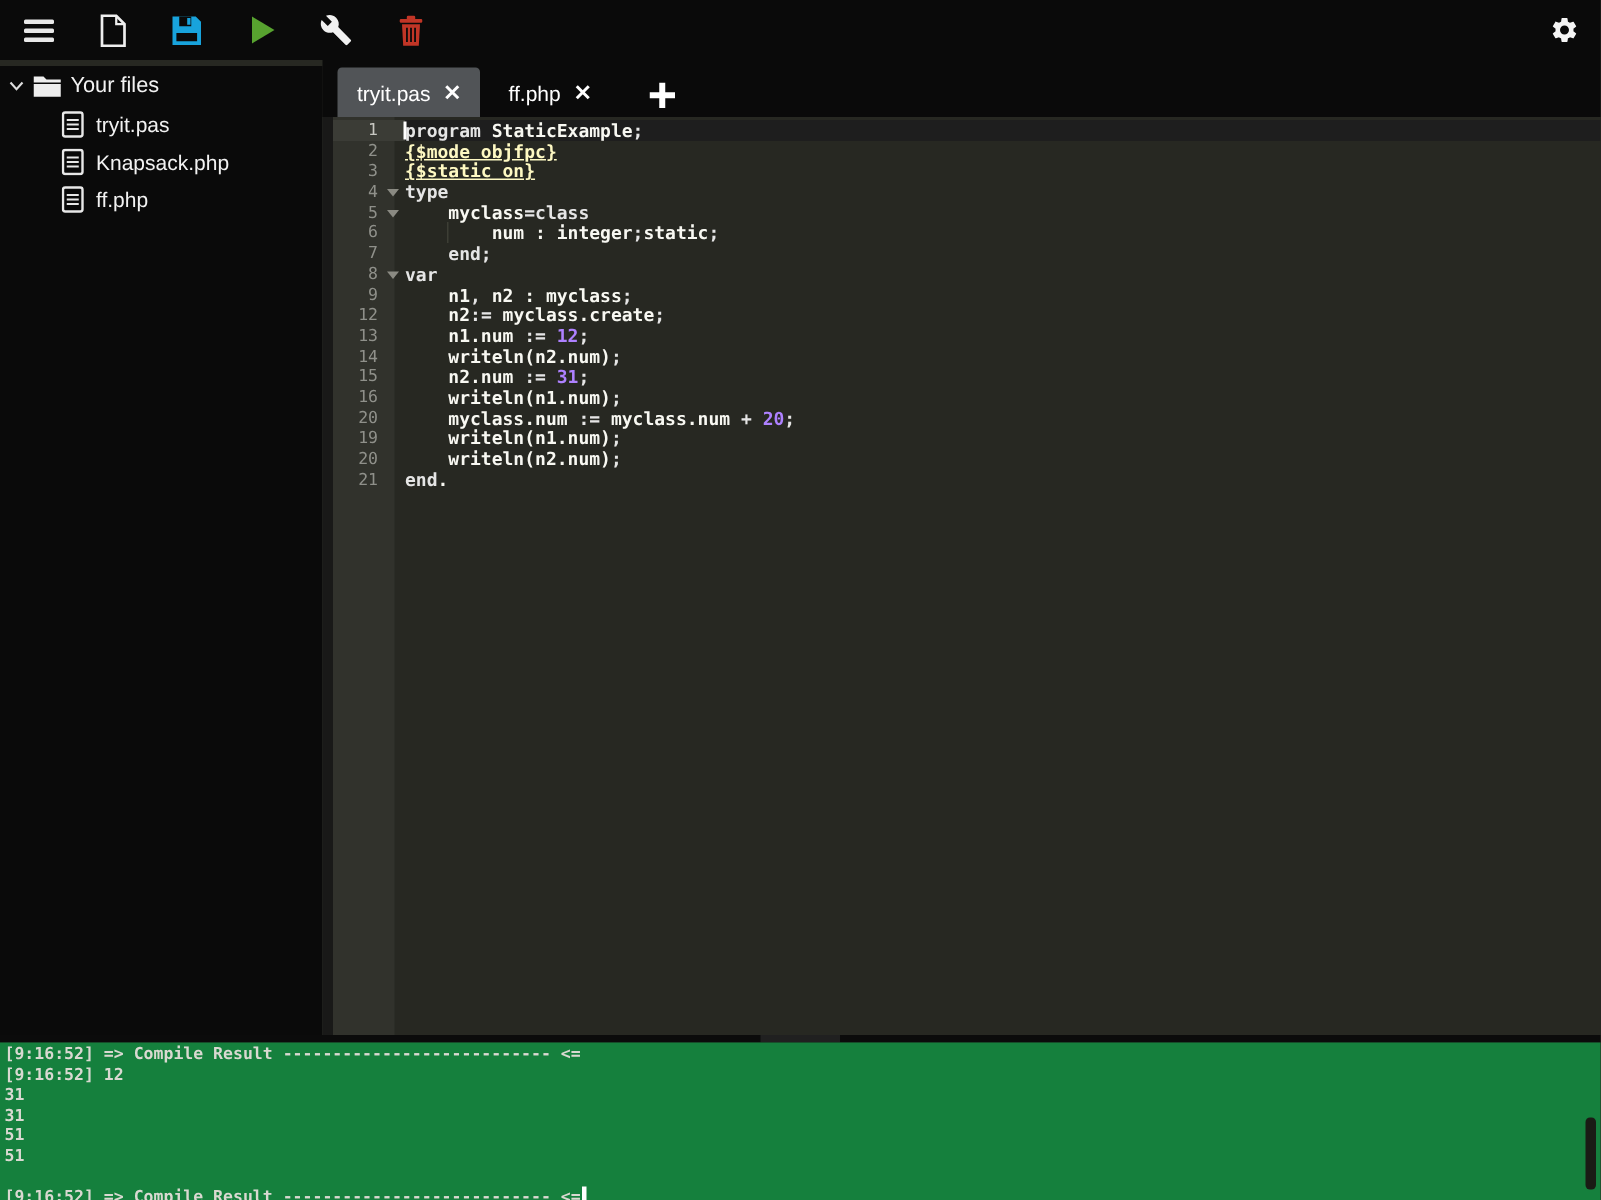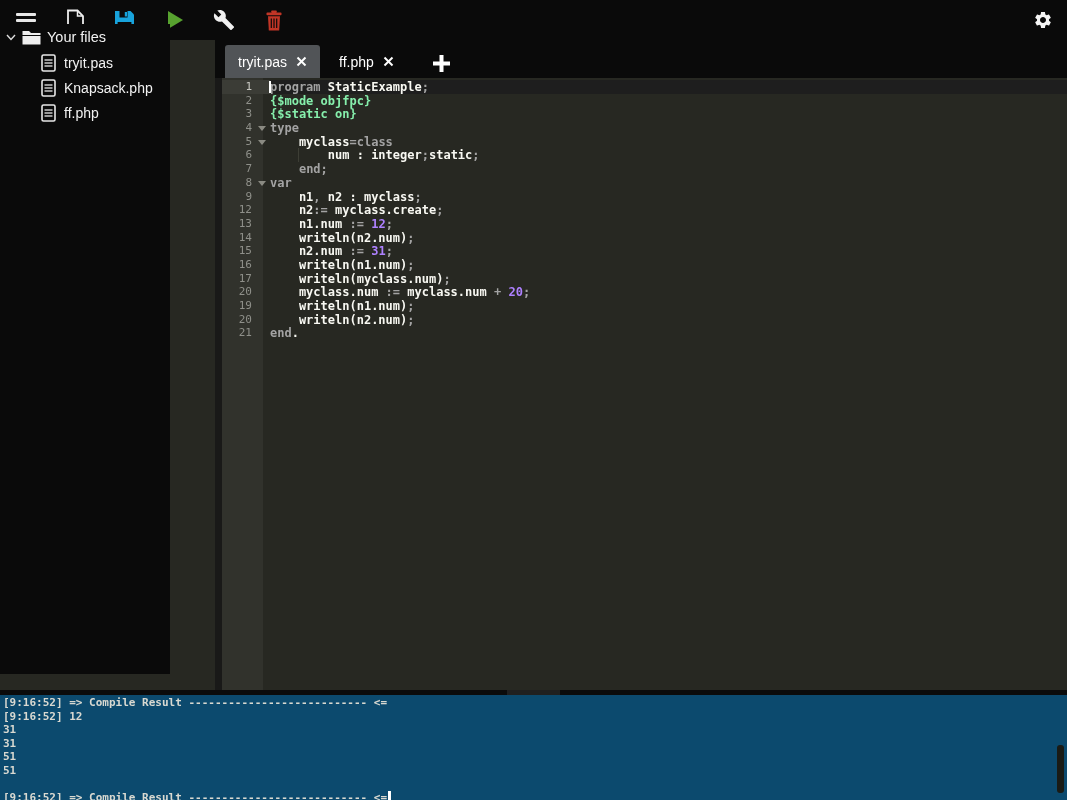--- a/index.html
+++ b/index.html
@@ -4,21 +4,21 @@
 <style>
   * { margin:0; padding:0; box-sizing:border-box; }
   html,body { width:1067px; height:800px; overflow:hidden; background:#272822;
               font-family:"Liberation Sans", sans-serif; }
   .abs { position:absolute; }
 
   
   #toolbar { left:0; top:0; width:1067px; height:40px; background:#0a0a0a; }
   .tool-btn { position:absolute; top:8px; width:24px; height:24px; display:flex;
               align-items:center; justify-content:center; cursor:pointer; }
-  #sidebar { left:0; top:24px; width:170px; height:650px; background:#0a0a0a; color:#f2f2f2; }
+  #sidebar { left:0; top:44px; width:215px; height:650px; background:#0a0a0a; color:#f2f2f2; }
   .tree-root-row { display:flex; align-items:center; height:26px; padding-left:6px; gap:6px;
                    font-size:14.5px; }
   .file-row { display:flex; align-items:center; height:25px; padding-left:41px; gap:8px;
               font-size:14px; cursor:pointer; }
 
   
   #tabbar { left:215px; top:40px; width:852px; height:38px; background:#0a0a0a;
             display:flex; align-items:flex-end; }
   .tab { height:33px; display:flex; align-items:center; padding:0 13px; gap:9px;
          color:#fff; font-size:14px; cursor:pointer; border-radius:3px 3px 0 0; }
@@ -37,33 +37,33 @@
          font:11px "DejaVu Sans Mono", monospace; color:#8f908a; }
   .fold { width:14px; flex:none; position:relative; }
   .fold .arrow { position:absolute; left:2px; top:5px; width:0; height:0;
                  border-left:4px solid transparent; border-right:4px solid transparent;
                  border-top:5px solid #8a8a82; }
   .code { flex:1; position:relative; white-space:pre;
           font:700 12px "DejaVu Sans Mono", monospace; color:#f8f8f2; }
   .code-row.active .gut  { background:#3b3c36; color:#c8c8c2; }
   .code-row.active .fold { background:#3b3c36; }
   .code-row.active .code { background:#1e1e1e; }
-  .tok-k { color:#a3a3a3; }
+  .tok-k { color:#e5e5e5; }
   .tok-n { color:#ae81ff; }
-  .tok-c { color:#86efac; }
+  .tok-c { color:#fef9c3;text-decoration:underline; }
   .tok-p { color:#f8f8f2; }
   .guide { position:absolute; left:28px; top:0; height:100%; border-left:1px solid #3d3e35; }
   .caret-editor { position:absolute; left:-1px; top:1px; width:2px; height:12px; background:#fff; }
 
   
   #divider { left:0; top:690px; width:1067px; height:5px; background:#0b0b0b; cursor:row-resize; }
   #divider-handle { position:absolute; left:507px; top:0; width:53px; height:5px; background:#202020; }
 
   
-  #console { left:0; top:695px; width:1067px; height:105px; background:#0c4a6e;
+  #console { left:0; top:695px; width:1067px; height:105px; background:#15803d;
              padding:1px 0 0 3px; color:#d9d9d1; }
   .console-line { height:13.5px; line-height:13.5px; white-space:pre;
                   font:700 11px "DejaVu Sans Mono", monospace; }
   .caret-console { display:inline-block; width:3px; height:11px; background:#fff;
                    vertical-align:-1px; margin-left:1px; }
   #console-scrollbar { position:absolute; left:1057px; top:745px; width:7px; height:48px;
                        border-radius:3px; background:#1a1b15; cursor:pointer; }
 
   svg { display:block; }
 </style>
@@ -285,25 +285,20 @@
       </div>
       <div class="code-row">
         <span class="gut">15</span>
         <span class="fold"></span>
         <span class="code"><span class="tok-p">    n2.num </span><span class="tok-k">:=</span><span class="tok-p"> </span><span class="tok-n">31</span><span class="tok-k">;</span></span>
       </div>
       <div class="code-row">
         <span class="gut">16</span>
         <span class="fold"></span>
         <span class="code"><span class="tok-p">    writeln(n1.num)</span><span class="tok-k">;</span></span>
-      </div>
-      <div class="code-row">
-        <span class="gut">17</span>
-        <span class="fold"></span>
-        <span class="code"><span class="tok-p">    writeln(myclass.num)</span><span class="tok-k">;</span></span>
       </div>
       <div class="code-row">
         <span class="gut">20</span>
         <span class="fold"></span>
         <span class="code"><span class="tok-p">    myclass.num </span><span class="tok-k">:=</span><span class="tok-p"> myclass.num </span><span class="tok-k">+</span><span class="tok-p"> </span><span class="tok-n">20</span><span class="tok-k">;</span></span>
       </div>
       <div class="code-row">
         <span class="gut">19</span>
         <span class="fold"></span>
         <span class="code"><span class="tok-p">    writeln(n1.num)</span><span class="tok-k">;</span></span>

